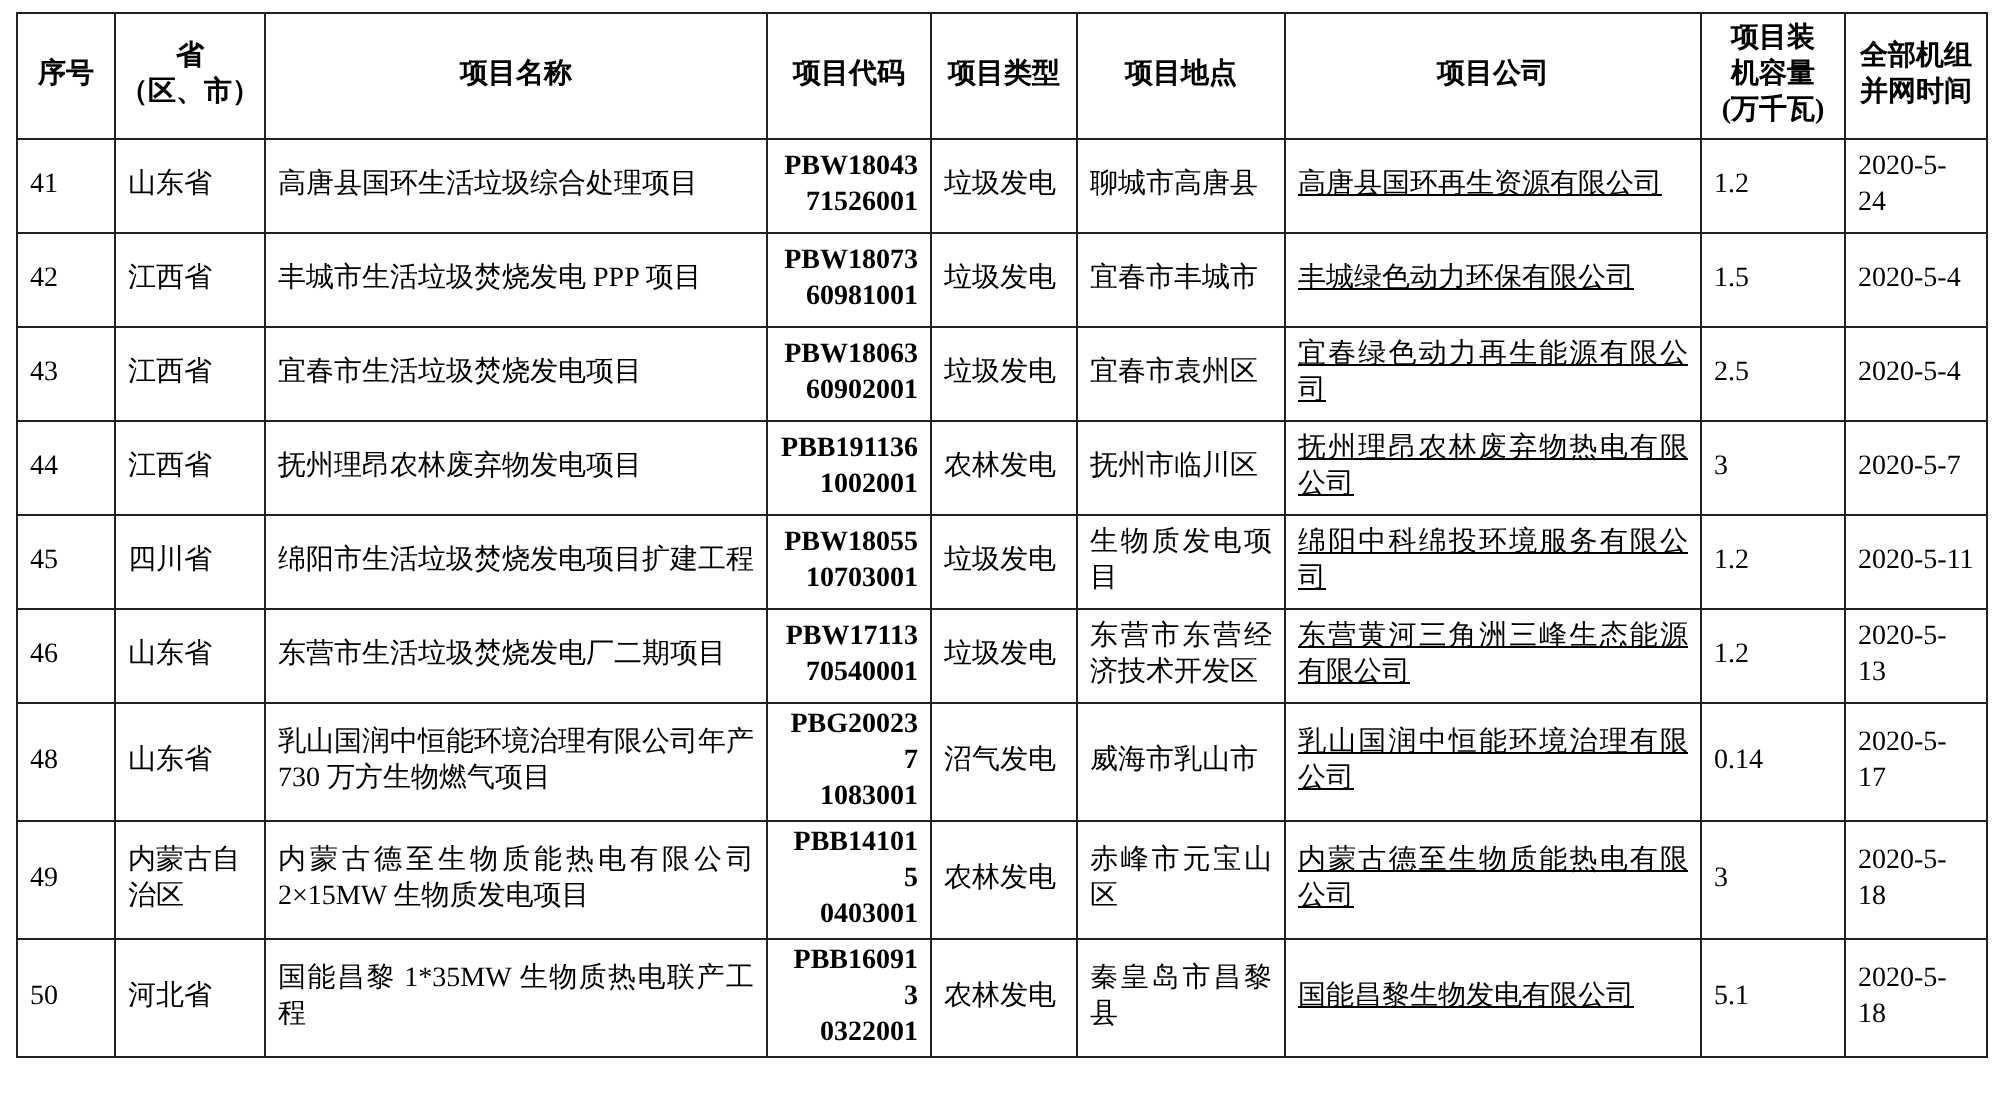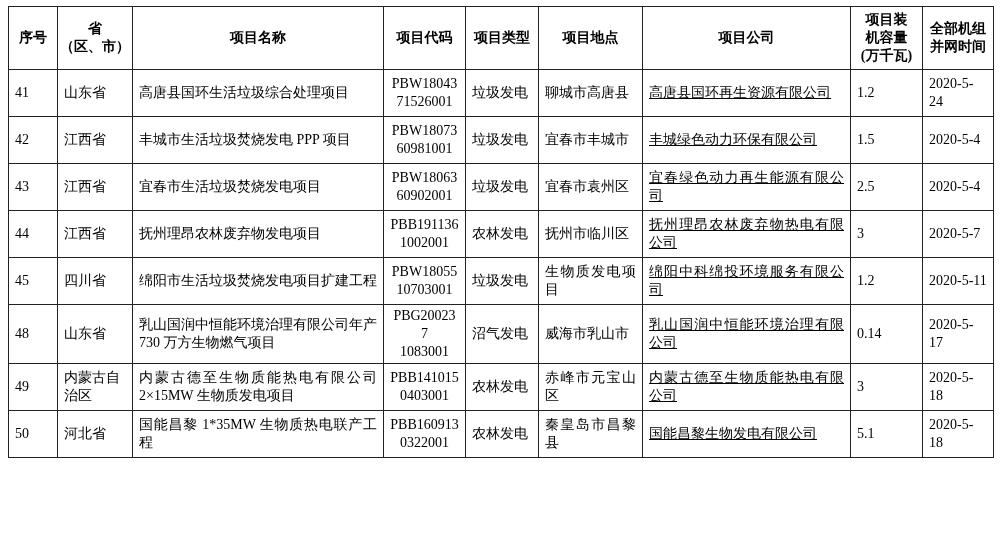--- a/index.html
+++ b/index.html
@@ -44,21 +44,21 @@
   table.project-table td {
     height: 42px;
     padding: 2px 6px;
   }
   td.align-center { text-align: left; padding: 2px 2px; }
   td.align-left   { text-align: justify; }
   td.col-name     { padding: 2px 8px; }
   td.col-company  { padding: 2px 8px; text-decoration: underline; }
   td.col-location { padding: 2px 6px; }
   td.col-province { padding: 2px 4px; }
-  td.col-code     { white-space: pre-line; text-align: center; }
+  td.col-code     { white-space: pre-line; text-align: right; font-weight: bold; }
 </style>
 </head>
 <body>
 
 <div class="page">
   <table class="project-table">
     <colgroup>
       <col style="width:49px">
       <col style="width:75px">
       <col style="width:251px">
@@ -141,20 +141,32 @@
           <td class="align-left col-name">绵阳市生活垃圾焚烧发电项目扩建工程</td>
           <td class="align-center col-code">PBW18055
 10703001</td>
           <td class="align-center">垃圾发电</td>
           <td class="align-left col-location">生物质发电项目</td>
           <td class="align-left col-company">绵阳中科绵投环境服务有限公司</td>
           <td class="align-center">1.2</td>
           <td class="align-center">2020-5-11</td>
         </tr>
         <tr>
+          <td class="align-center">46</td>
+          <td class="align-center col-province">山东省</td>
+          <td class="align-left col-name">东营市生活垃圾焚烧发电厂二期项目</td>
+          <td class="align-center col-code">PBW17113
+70540001</td>
+          <td class="align-center">垃圾发电</td>
+          <td class="align-left col-location">东营市东营经济技术开发区</td>
+          <td class="align-left col-company">东营黄河三角洲三峰生态能源有限公司</td>
+          <td class="align-center">1.2</td>
+          <td class="align-center">2020-5-13</td>
+        </tr>
+        <tr>
           <td class="align-center">48</td>
           <td class="align-center col-province">山东省</td>
           <td class="align-left col-name">乳山国润中恒能环境治理有限公司年产 730 万方生物燃气项目</td>
           <td class="align-center col-code">PBG200237
 1083001</td>
           <td class="align-center">沼气发电</td>
           <td class="align-left col-location">威海市乳山市</td>
           <td class="align-left col-company">乳山国润中恒能环境治理有限公司</td>
           <td class="align-center">0.14</td>
           <td class="align-center">2020-5-17</td>

